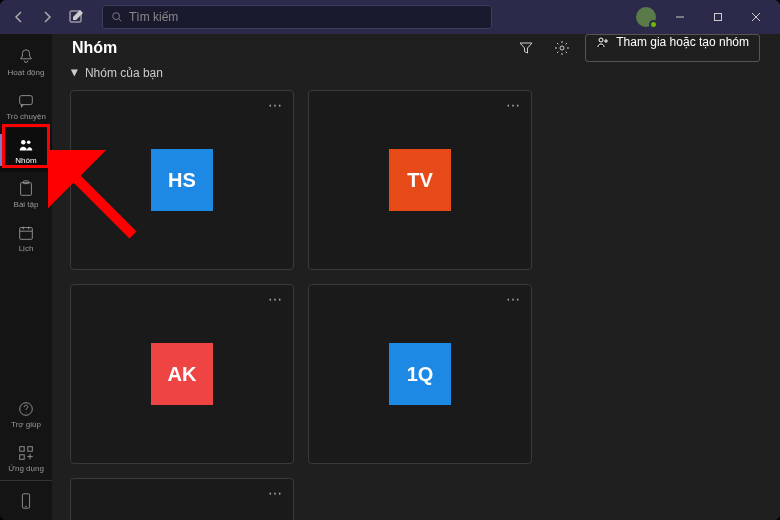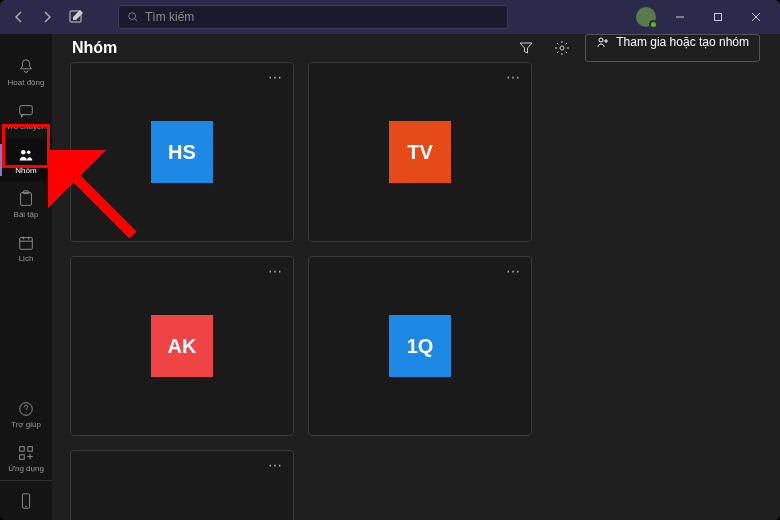--- a/index.html
+++ b/index.html
@@ -4,28 +4,28 @@
 <style>
 *{margin:0;padding:0;box-sizing:border-box;font-family:"Segoe UI",Arial,sans-serif}
 body{width:780px;height:520px;background:#000;overflow:hidden;position:relative}
 .frame{width:780px;height:520px;background:#1f1f1f;position:relative;border-radius:6px;overflow:hidden}
 
 
 .titlebar{height:34px;background:#2b2a4a;display:flex;align-items:center;padding:0 8px;gap:6px;color:#ccc}
 .nav-btn{width:22px;height:22px;display:flex;align-items:center;justify-content:center;color:#aaa;border-radius:3px}
 .nav-btn svg{width:12px;height:12px}
 .compose{width:24px;height:24px;display:flex;align-items:center;justify-content:center;color:#ccc}
-.search{flex:0 0 390px;height:24px;background:#1a1a2e;border:1px solid #3d3c5a;border-radius:3px;display:flex;align-items:center;padding:0 8px;gap:6px;color:#888;font-size:12px;margin-left:24px}
+.search{flex:0 0 390px;height:24px;background:#1a1a2e;border:1px solid #3d3c5a;border-radius:3px;display:flex;align-items:center;padding:0 8px;gap:6px;color:#888;font-size:12px;margin-left:8px}
 .tb-spacer{flex:1}
 .avatar{width:24px;height:24px;border-radius:50%;background:#5a7a4a;border:2px solid #2b2a4a;position:relative}
 .presence{width:9px;height:9px;border-radius:50%;background:#6bb700;border:2px solid #2b2a4a;position:absolute;bottom:-2px;right:-2px}
 .win-btn{width:32px;height:24px;display:flex;align-items:center;justify-content:center;color:#ccc}
 
 
-.rail{position:absolute;left:0;top:34px;bottom:0;width:52px;background:#141414;display:flex;flex-direction:column;align-items:center;padding-top:16px}
+.rail{position:absolute;left:0;top:34px;bottom:0;width:52px;background:#141414;display:flex;flex-direction:column;align-items:center;padding-top:6px}
 .rail-item{width:52px;height:44px;display:flex;flex-direction:column;align-items:center;justify-content:center;gap:2px;color:#999;font-size:8px;cursor:pointer;position:relative}
 .rail-item svg{width:18px;height:18px}
 .rail-item.sel{background:#0d0d0d;color:#fff}
 .rail-item.sel::before{content:'';position:absolute;left:0;top:6px;bottom:6px;width:2px;background:#7b7bce}
 .rail-highlight{position:absolute;left:2px;top:124px;width:48px;height:44px;border:3px solid #ff0000;pointer-events:none;z-index:5}
 .rail-spacer{flex:1}
 .rail-bottom{width:52px}
 
 
 .main{position:absolute;left:52px;top:34px;right:0;bottom:0;background:#1f1f1f;display:flex;flex-direction:column}
@@ -191,20 +191,24 @@
       </div>
       <button class="join-btn">
         <svg width="14" height="14" viewBox="0 0 14 14">
             <circle cx="5" cy="5" r="2" stroke="currentColor" fill="none"></circle>
             <path d="M2 12c0-2 1.5-3 3-3s3 1 3 3M10 4v4M8 6h4" stroke="currentColor"></path>
           </svg>
         <span>Tham gia hoặc tạo nhóm</span>
       </button>
     </div>
 
+    <div class="section">
+      <span class="chev">▶</span>
+      <span>Nhóm của bạn</span>
+    </div>
 
     <div class="grid" id="grid">
         <div class="card">
           <div class="more">⋯</div>
           <div class="tile blue">HS</div>
         </div>
         <div class="card">
           <div class="more">⋯</div>
           <div class="tile orange">TV</div>
         </div>

